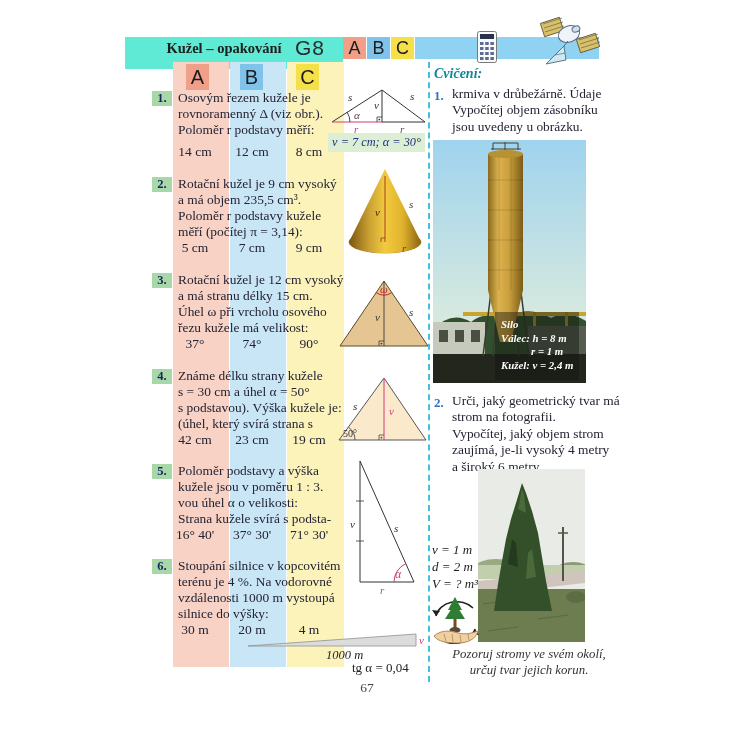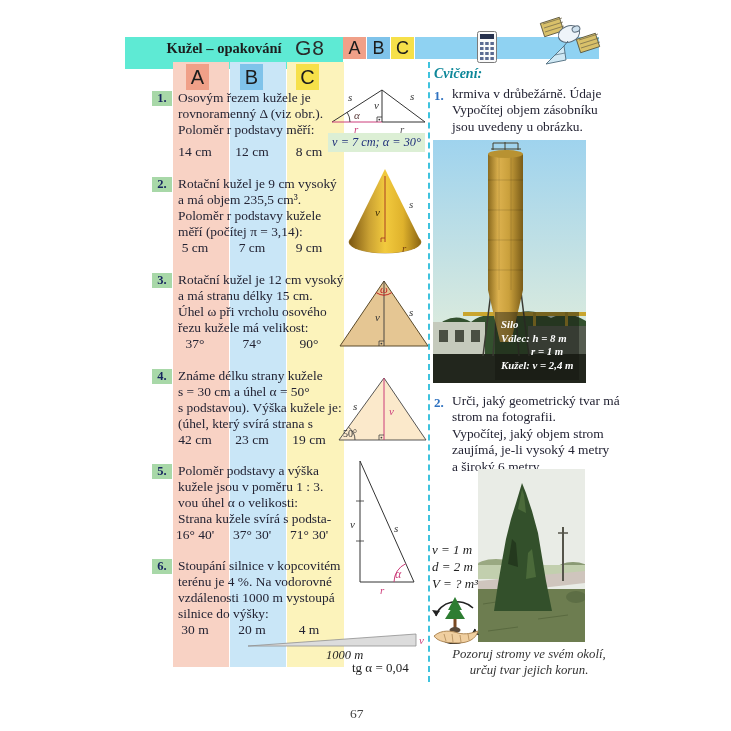--- a/index.html
+++ b/index.html
@@ -56,22 +56,22 @@
   .silo-caption{position:absolute;left:501px;top:318px;width:84px;color:#ffffff;
                 font-style:italic;font-size:10.8px;line-height:13.5px;font-weight:600;}
   .sc-title{font-weight:700;}
   .sc-r{padding-left:30px;}
   .tree-labels{position:absolute;left:432px;top:541px;font-size:13px;line-height:17px;
                font-style:italic;color:#222;}
   .tree-caption{position:absolute;left:433px;top:646px;width:192px;text-align:center;
                 font-style:italic;font-size:12.8px;line-height:16px;color:#333;}
   .d6-dist{position:absolute;left:326px;top:648px;font-style:italic;font-size:12.5px;color:#222;}
   .d6-formula{position:absolute;left:352px;top:660px;font-size:13px;color:#222;}
-  .pagenum{position:absolute;left:350px;top:680px;width:34px;
-           font-size:13.5px;color:#444;margin-top:26px;}
+  .pagenum{position:absolute;left:350px;top:680px;width:34px;text-align:center;
+           font-size:13.5px;color:#444;}
 </style>
 </head>
 <body>
 
 <div class="page">
 
   <div class="hdr-gray">
     <span class="hdr-title">Kužel – opakování</span>
     <span class="hdr-code">G8</span>
   </div>

